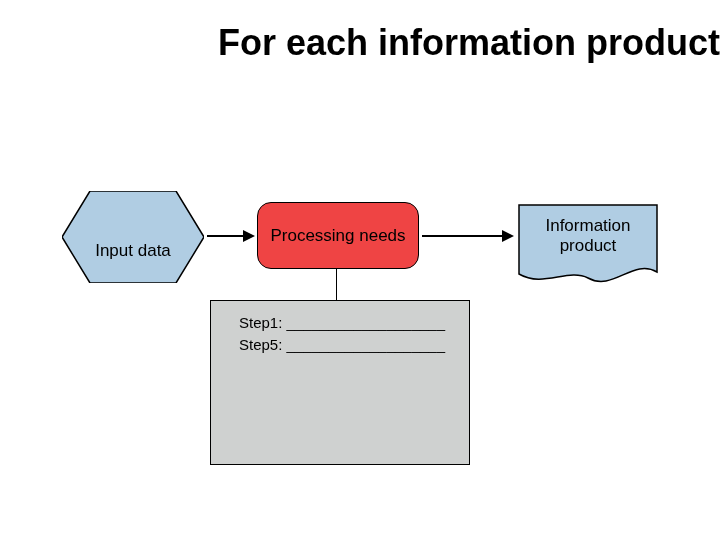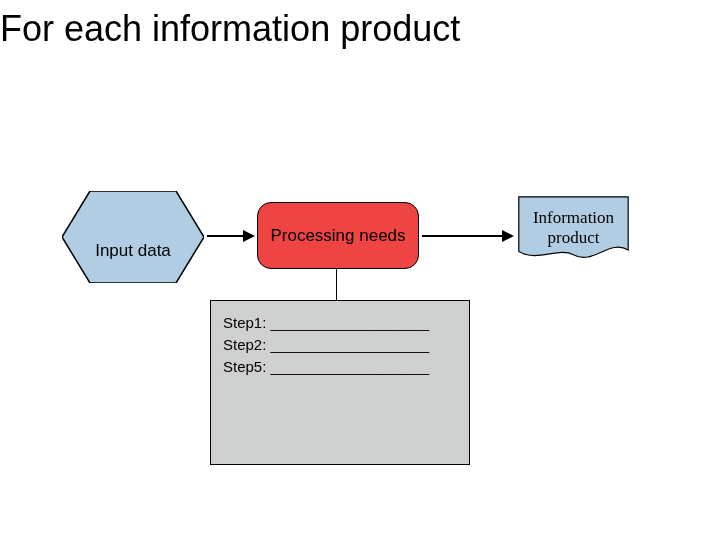--- a/index.html
+++ b/index.html
@@ -1,37 +1,37 @@
 <!DOCTYPE html>
 <html><head>
 <meta charset="utf-8">
 <style>
   html,body{margin:0;padding:0;width:720px;height:540px;background:#fff;font-family:Arial,Helvetica,sans-serif;color:#000;}
   .slide{position:relative;width:720px;height:540px;}
-  .title{position:absolute;left:0;right:0;top:8px;text-align:left;font-size:36px;font-weight:400;}
+  .title{position:absolute;left:0;right:0;top:22px;text-align:right;font-size:36px;font-weight:700;}
   
   .hex-wrap{position:absolute;left:62px;top:191px;width:142px;height:120px;}
   .hex-svg{position:absolute;inset:0;}
   .hex-label{position:absolute;inset:0;display:flex;align-items:center;justify-content:center;font-size:17px;}
   
   .proc{position:absolute;left:257px;top:202px;width:160px;height:65px;border:1.5px solid #000;border-radius:14px;background:#ef4444;display:flex;align-items:center;justify-content:center;font-size:17px;}
   
-  .doc-wrap{position:absolute;left:518px;top:196px;width:111px;height:82px;font-family:Liberation Serif, serif;}
+  .doc-wrap{position:absolute;left:518px;top:204px;width:140px;height:82px;}
   .doc-svg{position:absolute;inset:0;}
   .doc-label{position:absolute;left:0;right:0;top:12px;text-align:center;font-size:17px;line-height:1.2;}
   
   .arrow{position:absolute;height:0;}
   .arrow-line{position:absolute;top:-1px;left:0;right:10px;border-top:2px solid #000;}
   .arrow-head{position:absolute;right:0;top:-6px;width:0;height:0;border-top:6px solid transparent;border-bottom:6px solid transparent;border-left:12px solid #000;}
   #arrow1{left:207px;top:236px;width:48px;}
   #arrow2{left:422px;top:236px;width:92px;}
   
   .connector{position:absolute;left:336px;top:268px;width:0;height:32px;border-left:1.5px solid #000;}
   
-  .steps{position:absolute;left:210px;top:300px;width:260px;height:165px;border:1.5px solid #000;background:#cfd1d0;padding:8px 12px;box-sizing:border-box;font-size:15px;}
+  .steps{position:absolute;left:210px;top:300px;width:260px;height:165px;border:1.5px solid #000;background:#cfd1d0;padding:8px 28px;box-sizing:border-box;font-size:15px;}
   .step-line{margin:5px 0;white-space:pre;}
   
   .question{position:absolute;left:516px;top:348px;width:165px;font-size:17px;line-height:1.25;}
 </style>
 </head>
 <body>
 <div class="slide">
 
 <div class="title">For each information product</div>
 
@@ -63,18 +63,17 @@
   <div class="doc-label">
     <span>Information</span><br>
     <span>product</span>
   </div>
 </div>
 
 <div class="connector"></div>
 
 <div class="steps">
   <div class="step-line">Step1: ___________________</div>
-  <div class="step-line">Step2: ___________________</div>
   <div class="step-line">Step5: ___________________</div>
 </div>
 
 
 </div>
 
 </body></html>

